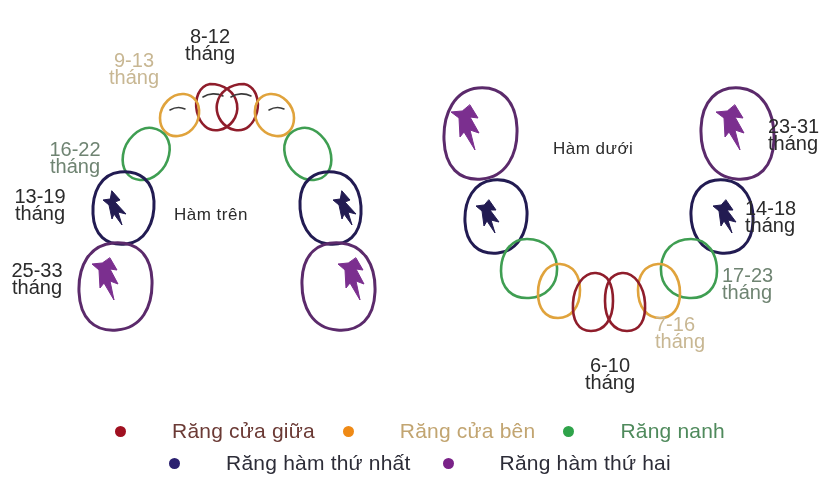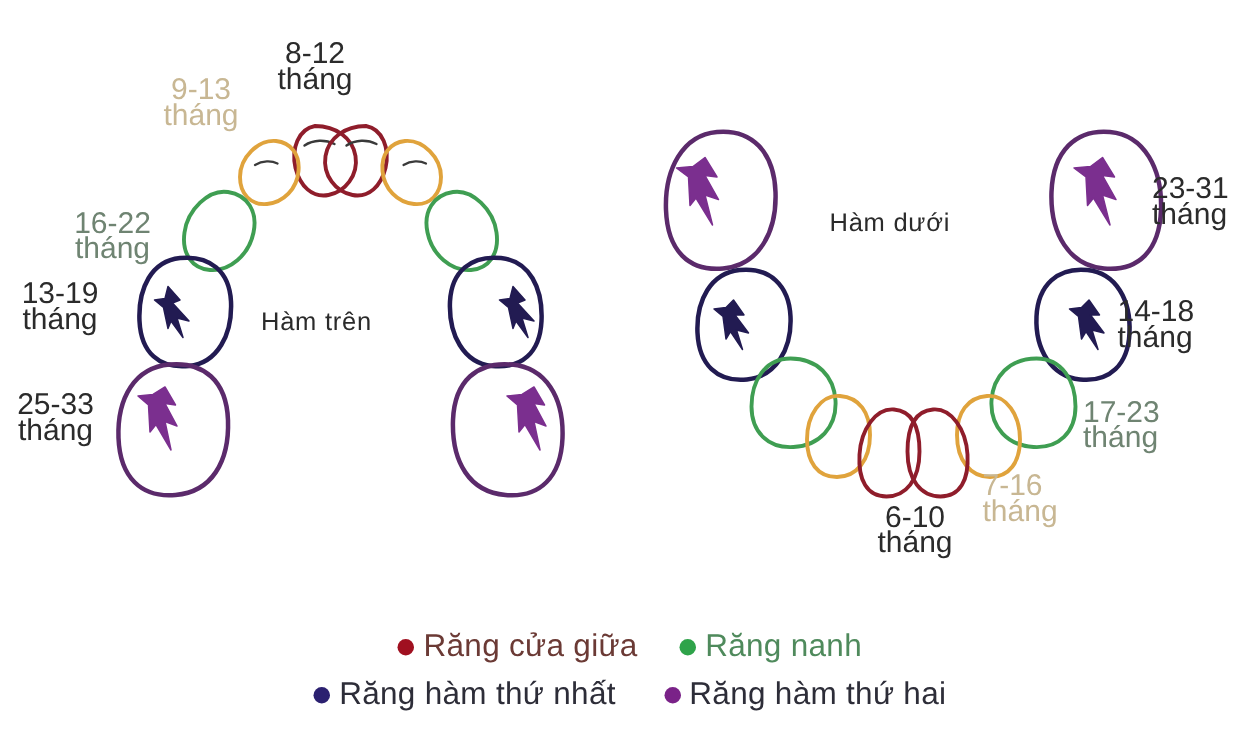--- a/index.html
+++ b/index.html
@@ -57,20 +57,21 @@
   .legend-row {
     display: flex;
     justify-content: center;
     align-items: center;
     height: 32px;
   }
   .legend-item {
     display: flex;
     align-items: center;
     white-space: nowrap;
+    gap: 40px;
   }
   .legend-row1 .legend-item { margin: 0 14px; }
   .legend-row2 .legend-item { margin: 0 16px; }
   .legend-dot {
     width: 11px;
     height: 11px;
     border-radius: 50%;
     margin-right: 6px;
     flex: none;
   }
@@ -217,33 +218,37 @@
   <div class="age-label al-left" style="left: 722px; top: 267px; color: rgb(111, 132, 114);">
     <span class="rng">17-23</span>
     <span class="unit">tháng</span>
   </div>
 
   <div class="age-label al-left" style="left: 655px; top: 316px; color: rgb(200, 183, 147);">
     <span class="rng">7-16</span>
     <span class="unit">tháng</span>
   </div>
 
-  <div class="age-label al-center" style="left: 572px; top: 337px; width: 76px; color: rgb(43, 43, 43);">
+  <div class="age-label al-center" style="left: 572px; top: 357px; width: 76px; color: rgb(43, 43, 43);">
     <span class="rng">6-10</span>
     <span class="unit">tháng</span>
   </div>
 
   <div id="legend">
     <div class="legend-row legend-row1">
 
       <div class="legend-item">
         <span class="legend-dot" id="dot-r1-0" style="background: rgb(160, 16, 32);"></span>
         <span class="legend-text" id="txt-r1-0" style="color: rgb(107, 58, 53);">Răng cửa giữa</span>
       </div>
 
+      <div class="legend-item">
+        <span class="legend-dot" id="dot-r1-1" style="background: rgb(239, 138, 22);"></span>
+        <span class="legend-text" id="txt-r1-1" style="color: rgb(194, 165, 113);">Răng cửa bên</span>
+      </div>
 
       <div class="legend-item">
         <span class="legend-dot" id="dot-r1-2" style="background: rgb(47, 163, 74);"></span>
         <span class="legend-text" id="txt-r1-2" style="color: rgb(79, 138, 92);">Răng nanh</span>
       </div>
     </div>
 
     <div class="legend-row legend-row2">
 
       <div class="legend-item">

